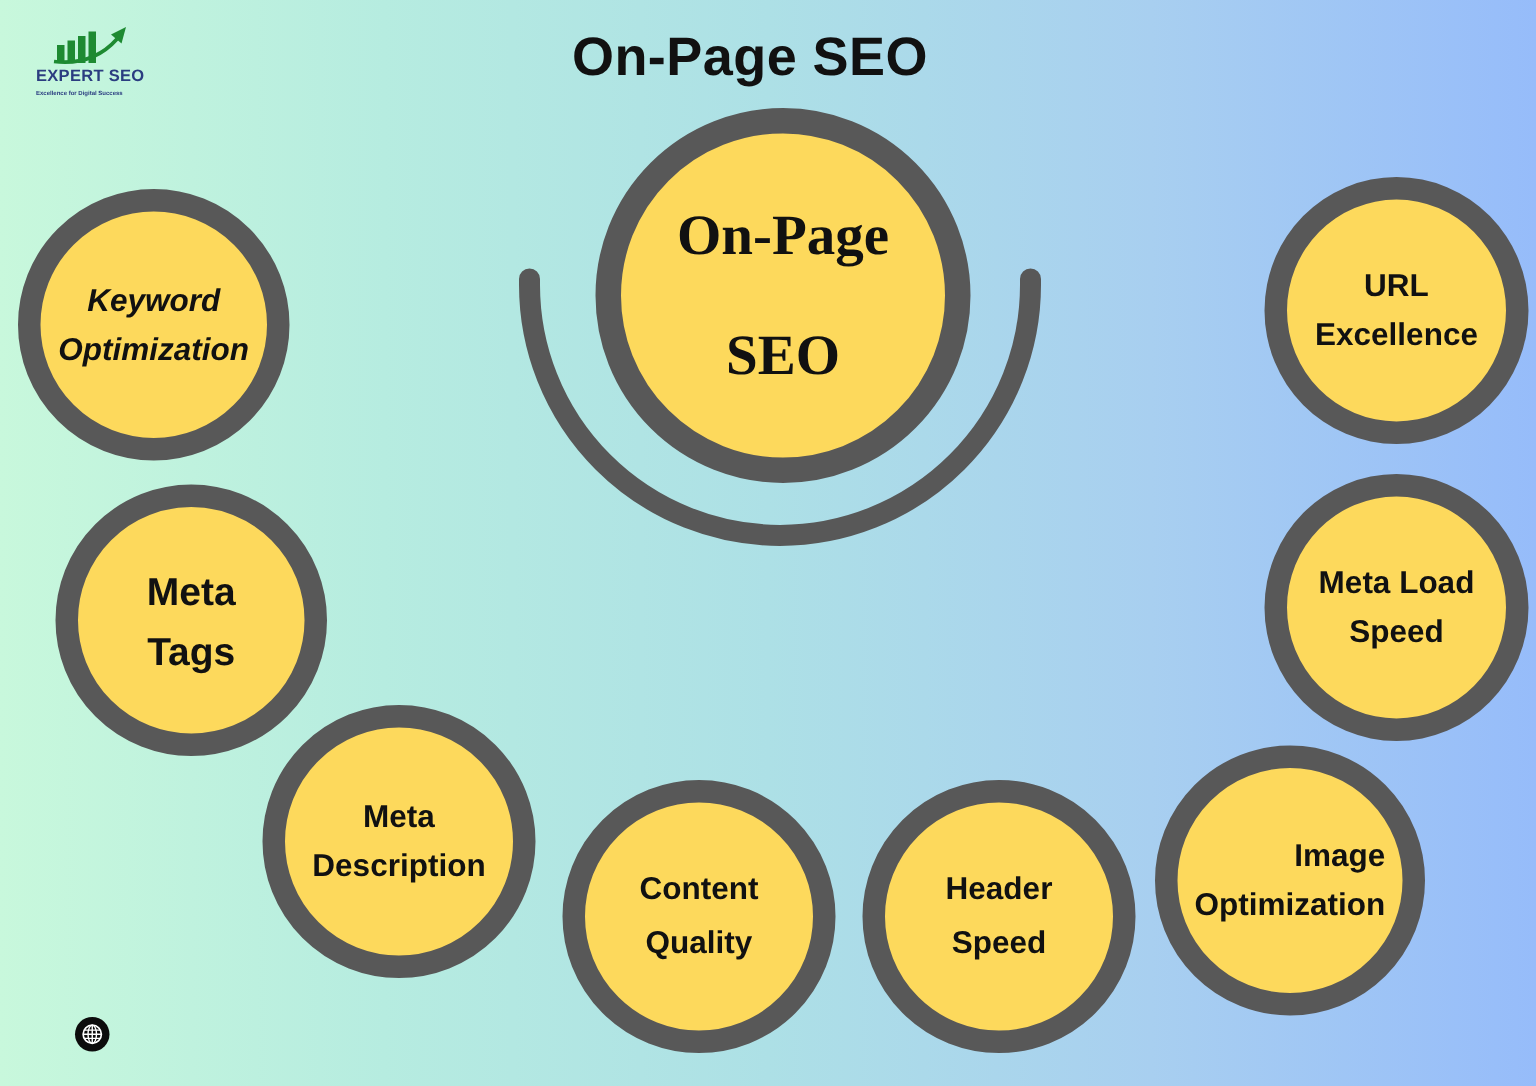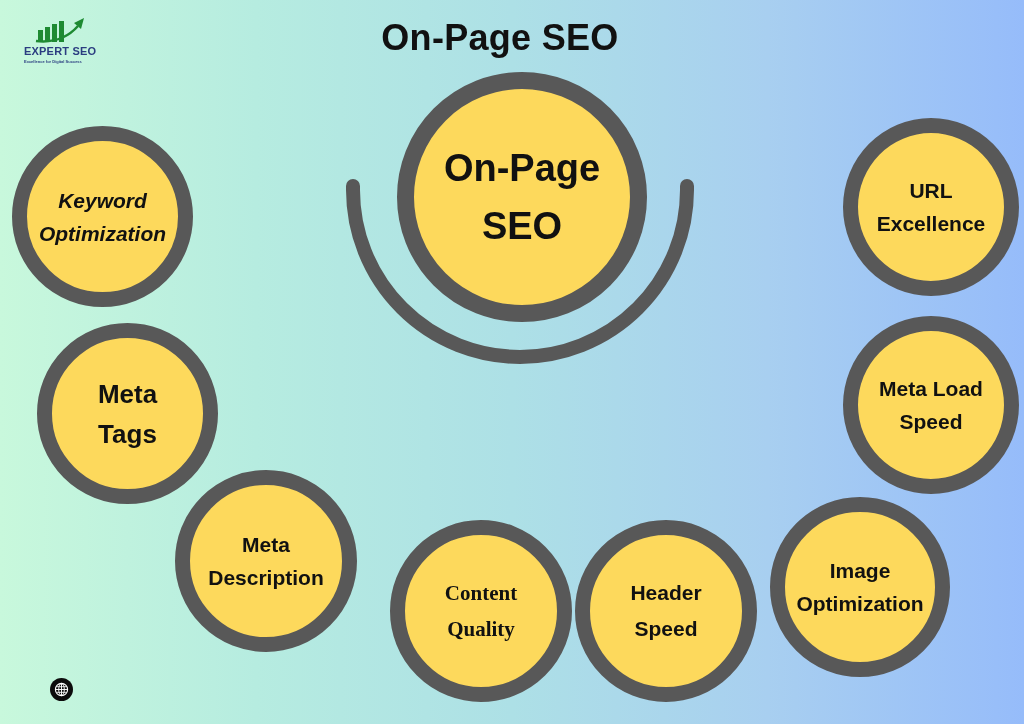--- a/index.html
+++ b/index.html
@@ -24,21 +24,21 @@
     color: #2b3d80; white-space: nowrap;
   }
   .arc { position: absolute; left: 0; top: 0; }
   .node {
     position: absolute; box-sizing: border-box; border-radius: 50%;
     background: #fdd95c; border: 15px solid #585858;
     display: flex; align-items: center; justify-content: center; text-align: center;
     font-weight: bold; color: #111;
   }
   .node span { display: block; white-space: pre-line; }
-  .center-node { border-width: 17px; font-size: 38px; line-height: 58px; }
+  .center-node { border-width: 17px; font-size: 38px; line-height: 80px; font-family: Liberation Serif, serif; }
   .sm { font-size: 21px; line-height: 33px; }
   .lg { font-size: 26px; line-height: 40px; }
   .footer { position: absolute; left: 50px; top: 677px; height: 24px; display: flex; align-items: center; }
   .globe { width: 23px; height: 23px; border-radius: 50%; background: #0c0c0c; display: flex; align-items: center; justify-content: center; }
   .url { margin-left: 19px; font-size: 19px; font-weight: bold; color: #111; letter-spacing: 0.3px; }
 </style>
 </head>
 <body>
 
 <div class="logo">
@@ -73,31 +73,31 @@
 <div class="node lg" style="left:37px; top:323px; width:181px; height:181px;">
   <span>Meta
 Tags</span>
 </div>
 
 <div class="node sm" style="left:175px; top:470px; width:182px; height:182px;">
   <span>Meta
 Description</span>
 </div>
 
-<div class="node sm" style="left:390px; top:520px; width:182px; height:182px; line-height:36px;font-family:Liberation Serif, serif;">
+<div class="node sm" style="left:375px; top:520px; width:182px; height:182px; line-height:36px;">
   <span>Content
 Quality</span>
 </div>
 
 <div class="node sm" style="left:575px; top:520px; width:182px; height:182px; line-height:36px;">
   <span>Header
 Speed</span>
 </div>
 
-<div class="node sm" style="left:770px; top:497px; width:180px; height:180px;">
+<div class="node sm" style="left:770px; top:497px; width:180px; height:180px;text-align:right;">
   <span>Image
 Optimization</span>
 </div>
 
 <div class="node sm" style="left:843px; top:316px; width:176px; height:178px;">
   <span>Meta Load
 Speed</span>
 </div>
 
 <div class="node sm" style="left:843px; top:118px; width:176px; height:178px;">

